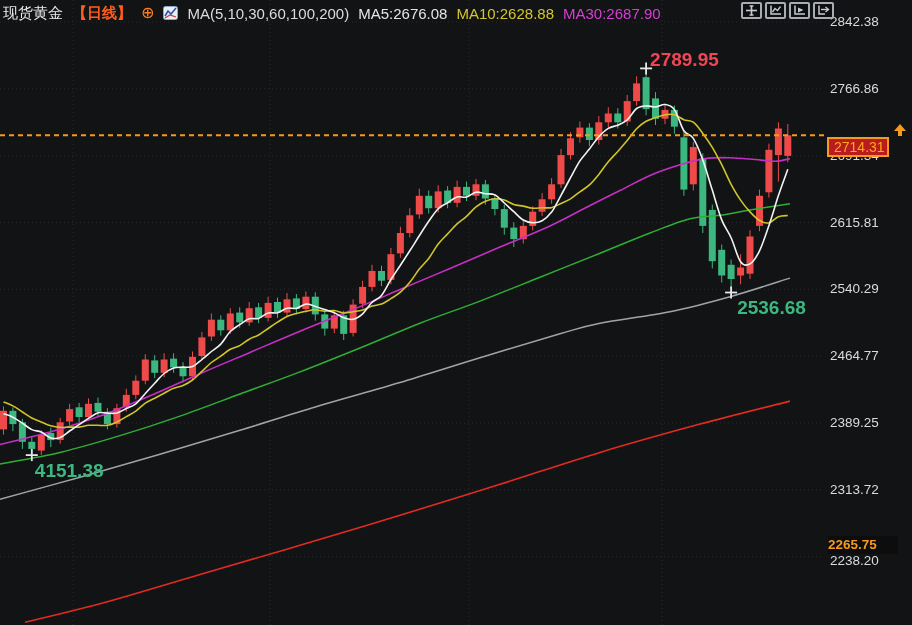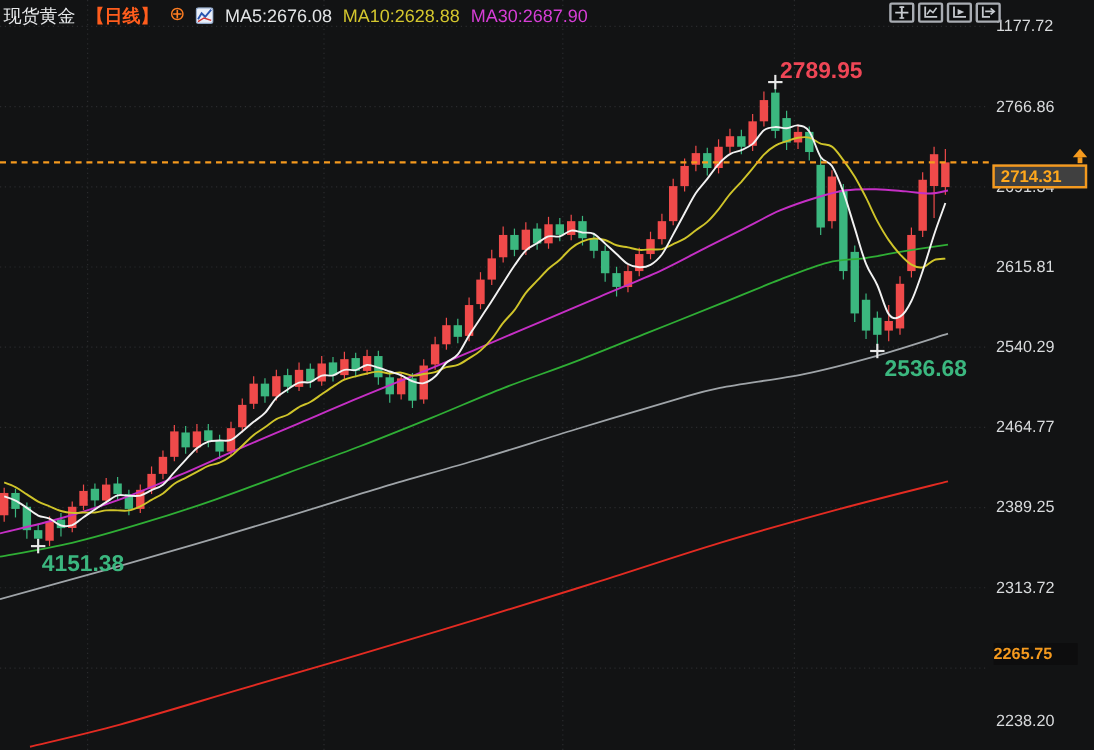--- a/index.html
+++ b/index.html
@@ -13,22 +13,22 @@
   .hdr .plus{color:#ff7d21;font-size:16px;line-height:14px;}
   .hdr .params{color:#d9dbdd;}
   .hdr .ma5{color:#e3e5e7;}
   .hdr .ma10{color:#d3c62e;}
   .hdr .ma30{color:#d63ed6;}
   .toolbar{position:absolute;top:2px;right:78px;display:flex;gap:3px;z-index:6;}
   .tbtn{width:21px;height:17px;border:2px solid #a9adb3;border-radius:2px;background:rgba(0,0,0,0.25);
         display:flex;align-items:center;justify-content:center;box-sizing:border-box;padding:0;}
   .axis-label{position:absolute;left:830px;width:78px;height:16px;line-height:16px;
         color:#d8dadc;font-size:13.5px;z-index:1;}
-  .price-tag{position:absolute;left:827px;top:137px;width:79px;height:20px;box-sizing:border-box;
-        border:2px solid #f59a1e;background:#404040;color:#ffa81c;font-weight:bold;font-size:14px;
+  .price-tag{position:absolute;left:827px;top:137px;width:62px;height:20px;box-sizing:border-box;
+        border:2px solid #f59a1e;background:#b91c1c;color:#ffa81c;font-weight:normal;font-size:14px;
         line-height:17px;padding-left:5px;z-index:4;}
   .tag-arrow{position:absolute;left:894px;top:124px;width:0;height:0;z-index:5;
         border-left:6px solid transparent;border-right:6px solid transparent;
         border-bottom:7px solid #f59a1e;}
   .tag-arrow-stem{position:absolute;left:898px;top:131px;width:4px;height:5px;background:#f59a1e;z-index:5;}
   .low-tag{position:absolute;left:828px;top:536px;width:70px;height:18px;line-height:18px;
         background:#0d0d0e;color:#f59a1e;font-weight:bold;font-size:13.5px;z-index:3;}
   .ann{position:absolute;font-size:19px;font-weight:bold;z-index:2;white-space:nowrap;}
   .ann-high{color:#ef4656;}
   .ann-teal{color:#3bb77f;}
@@ -239,20 +239,21 @@
     <span class="sym">现货黄金</span>
     <span class="per">【日线】</span>
     <span class="plus">⊕</span>
     <span style="display:inline-flex;">
       <svg width="15" height="14" viewBox="0 0 15 14">
         <rect x="0.5" y="0.5" width="14" height="13" rx="2" fill="#e9eff9" stroke="#8fa6c8"></rect>
         <polyline points="2,10 5,5 8,8 13,2" fill="none" stroke="#2a56b0" stroke-width="1.6"></polyline>
         <polyline points="2,12 7,9 13,11" fill="none" stroke="#d23333" stroke-width="1.2"></polyline>
       </svg>
     </span>
+    <span class="params">MA(5,10,30,60,100,200)</span>
     <span class="ma5">MA5:2676.08</span>
     <span class="ma10">MA10:2628.88</span>
     <span class="ma30">MA30:2687.90</span>
   </div>
 
   <div class="toolbar">
     <button class="tbtn">
       <svg width="13" height="11" viewBox="0 0 13 11">
         <line x1="6.5" y1="0.5" x2="6.5" y2="10.5" stroke="#c6cacf" stroke-width="1.6"></line>
         <line x1="1" y1="5.5" x2="12" y2="5.5" stroke="#c6cacf" stroke-width="1.6"></line>
@@ -275,29 +276,29 @@
     <button class="tbtn">
       <svg width="13" height="11" viewBox="0 0 13 11">
         <polyline points="2,0.5 2,9 8,9" fill="none" stroke="#c6cacf" stroke-width="1.5"></polyline>
         <line x1="4" y1="4.5" x2="11" y2="4.5" stroke="#c6cacf" stroke-width="1.4"></line>
         <polyline points="8.5,2 11.5,4.5 8.5,7" fill="none" stroke="#c6cacf" stroke-width="1.4"></polyline>
       </svg>
     </button>
   </div>
 
   <div id="axis-labels">
-      <div class="axis-label" style="top: 14px;">1177.72</div>
+      <div class="axis-label" style="top: 14px;">2842.38</div>
       <div class="axis-label" style="top: 80.8319px;">2766.86</div>
       <div class="axis-label" style="top: 147.664px;">2691.34</div>
       <div class="axis-label" style="top: 214.504px;">2615.81</div>
       <div class="axis-label" style="top: 281.336px;">2540.29</div>
       <div class="axis-label" style="top: 348.168px;">2464.77</div>
       <div class="axis-label" style="top: 415px;">2389.25</div>
       <div class="axis-label" style="top: 481.841px;">2313.72</div>
-      <div class="axis-label" style="top: 552.673px; margin-top: 40px;">2238.20</div>
+      <div class="axis-label" style="top: 552.673px;">2238.20</div>
     </div>
 
   <div class="price-tag">2714.31</div>
   <div class="tag-arrow"></div>
   <div class="tag-arrow-stem"></div>
   <div class="low-tag">2265.75</div>
 
   <div class="ann ann-high" id="ann-high" style="left: 650.1px; top: 49.3982px;">2789.95</div>
   <div class="ann ann-teal" id="ann-low" style="left: 737.15px; top: 296.531px;">2536.68</div>
   <div class="ann ann-teal" id="ann-left-low" style="left: 34.85px; top: 460.088px;">4151.38</div>

